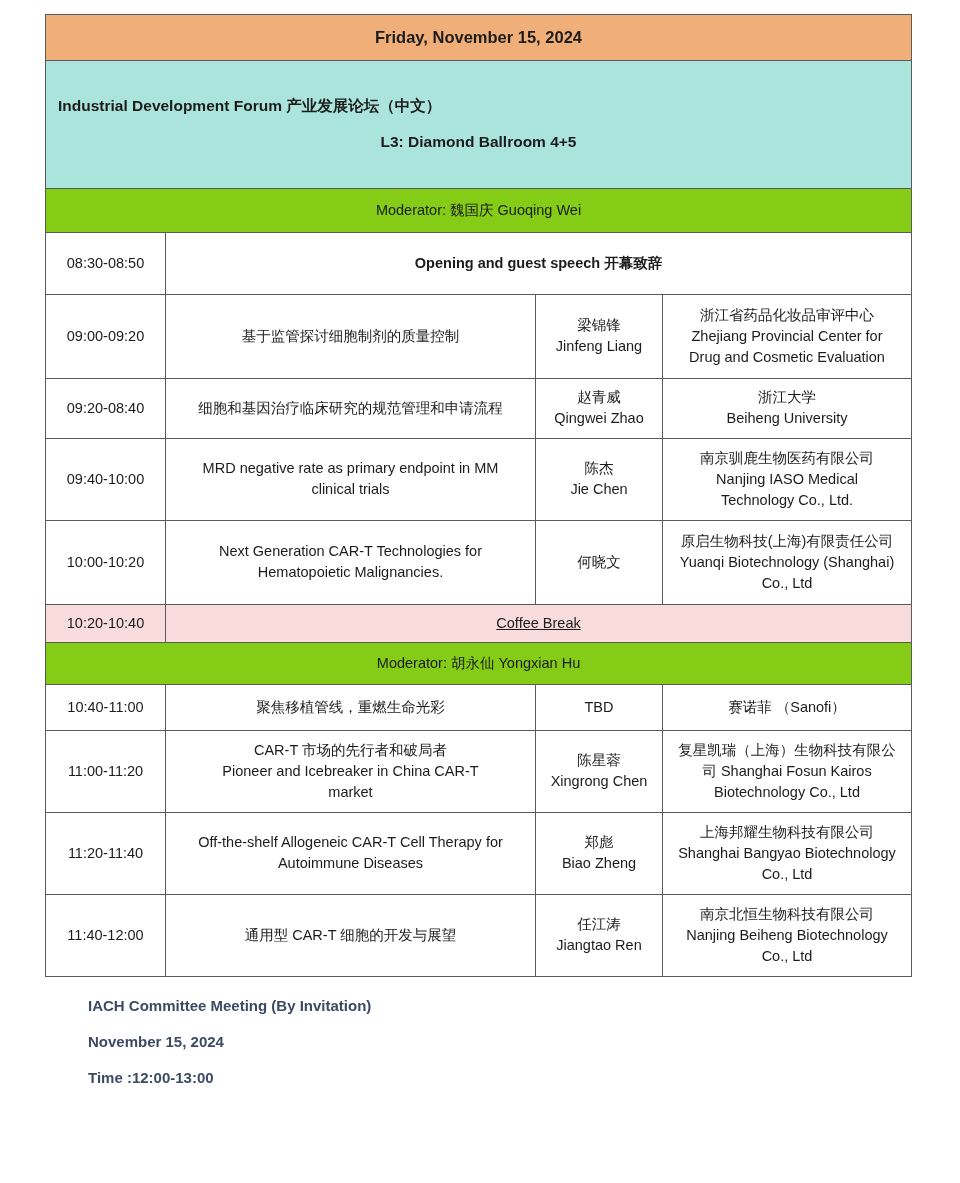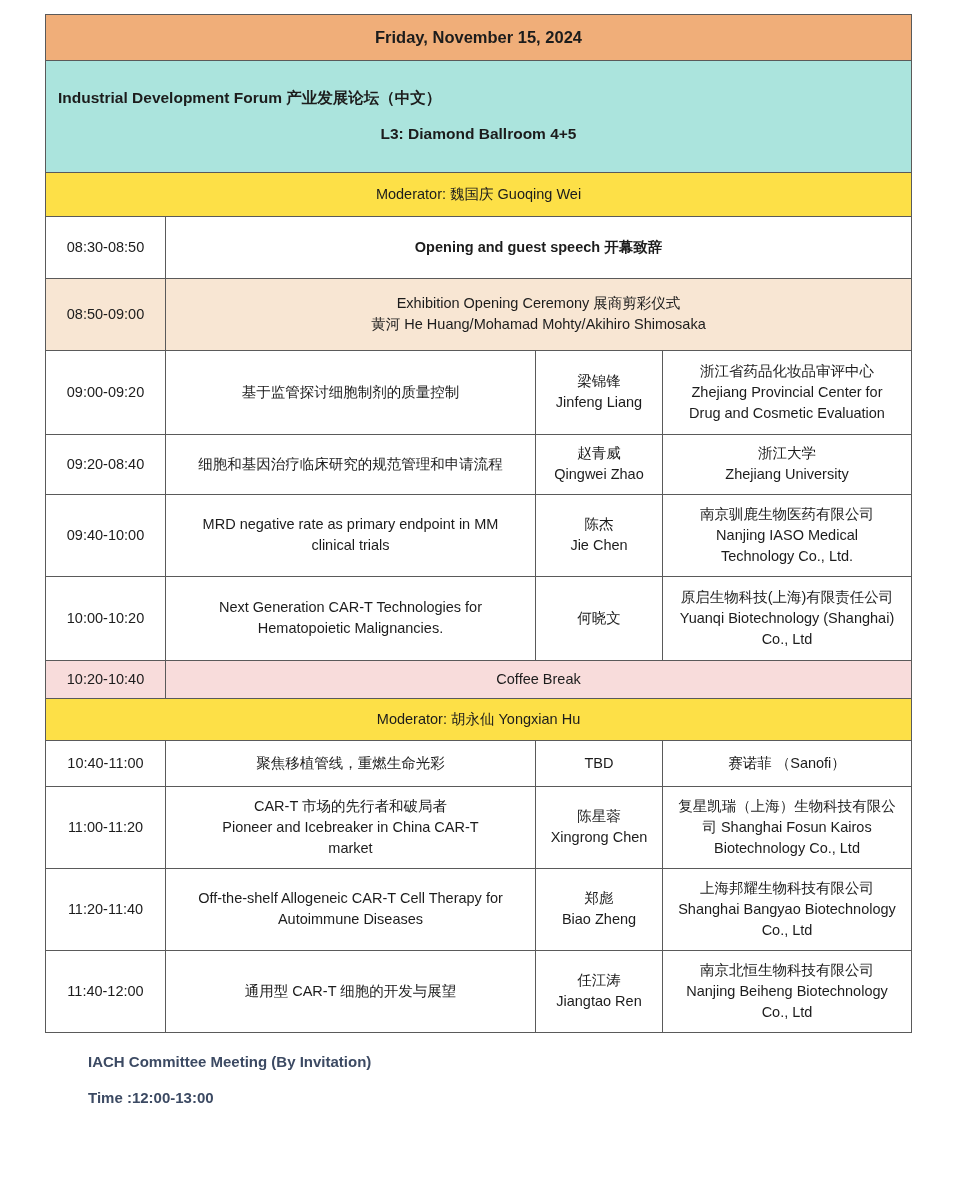--- a/index.html
+++ b/index.html
@@ -26,40 +26,40 @@
     background:#f0ae79;
     font-weight:bold;
     font-size:16.5px;
     text-align:center;
   }
   tr.r-forum td {
     background:#abe4dd;
     font-weight:bold;
     font-size:15.5px;
     text-align:left;
-    padding:4px 12px;
+    padding:12px 12px;
     vertical-align:top;
   }
   .forum-wrap { display:flex; flex-direction:column; justify-content:space-between; height:100%; min-height:58px; }
   .forum-left { text-align:left; }
   .forum-right { text-align:center; }
   tr.r-mod td {
-    background:#fde047;
+    background:#84cc16;
     text-align:center;
   }
   tr.r-peach td { background:#f8e6d3; }
   tr.r-break td { background:#f8dcdb; }
 
   td.title-left {
     text-align:left;
     font-weight:bold;
     font-size:15.5px;
     padding-left:14px;
   }
-  td.break-label { text-align:left; padding-left:14px; }
+  td.break-label { text-align:left; padding-left:14px;text-decoration:underline; }
   td.c-title { font-size:15px; }
 
   .footer { margin-left:88px; margin-top:20px; color:#3c4a63; font-weight:bold; font-size:15px; }
   .footer div { margin-bottom:19px; }
 </style>
 </head>
 <body>
 
 <div class="page">
 
@@ -87,43 +87,38 @@
 
     <tr class="r-mod" style="height:44px">
       <td colspan="4">Moderator: 魏国庆 Guoqing Wei</td>
     </tr>
 
     <tr style="height:62px">
       <td>08:30-08:50</td>
       <td colspan="3" class="title-left">Opening and guest speech 开幕致辞</td>
     </tr>
 
-    <tr class="r-peach" style="height:72px">
-      <td>08:50-09:00</td>
-      <td colspan="3">Exhibition Opening Ceremony 展商剪彩仪式
-黄河 He Huang/Mohamad Mohty/Akihiro Shimosaka</td>
-    </tr>
 
     <tr style="height:84px">
       <td>09:00-09:20</td>
       <td class="c-title">基于监管探讨细胞制剂的质量控制</td>
       <td>梁锦锋
 Jinfeng Liang</td>
       <td>浙江省药品化妆品审评中心
 Zhejiang Provincial Center for
 Drug and Cosmetic Evaluation</td>
     </tr>
 
     <tr style="height:60px">
       <td>09:20-08:40</td>
       <td class="c-title">细胞和基因治疗临床研究的规范管理和申请流程</td>
       <td>赵青威
 Qingwei Zhao</td>
       <td>浙江大学
-Zhejiang University</td>
+Beiheng University</td>
     </tr>
 
     <tr style="height:82px">
       <td>09:40-10:00</td>
       <td class="c-title">MRD negative rate as primary endpoint in MM
 clinical trials</td>
       <td>陈杰
 Jie Chen</td>
       <td>南京驯鹿生物医药有限公司
 Nanjing IASO Medical
@@ -187,17 +182,18 @@
       <td>南京北恒生物科技有限公司
 Nanjing Beiheng Biotechnology
 Co., Ltd</td>
     </tr>
 
   </tbody>
     </table>
 
   <div class="footer">
     <div>IACH Committee Meeting (By Invitation)</div>
+    <div>November 15,  2024</div>
     <div>Time :12:00-13:00</div>
 
   </div>
 
 </div>
 
 </body></html>

